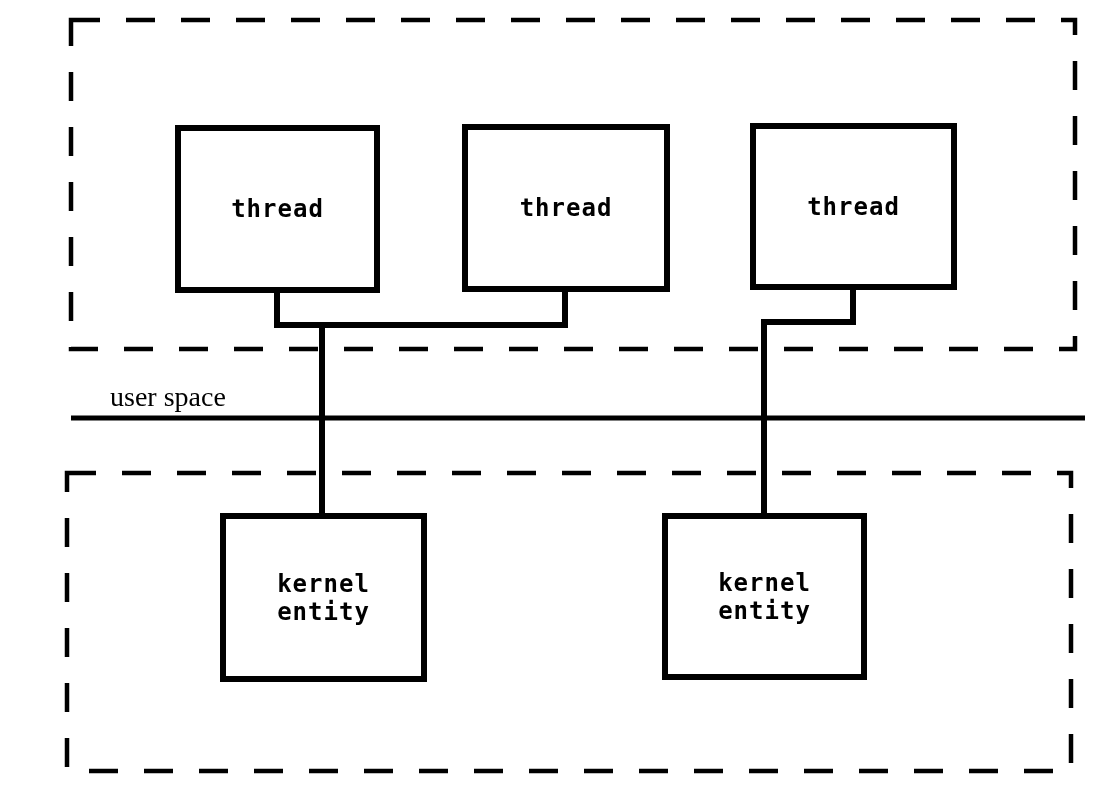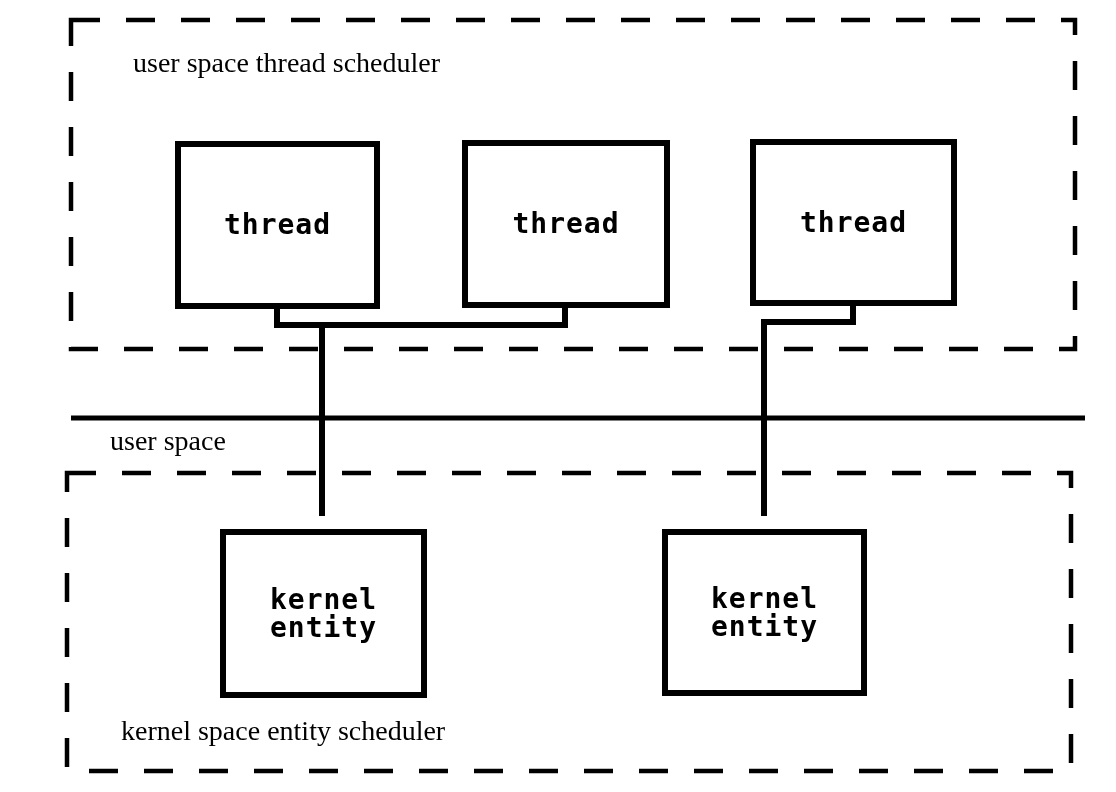--- a/index.html
+++ b/index.html
@@ -29,40 +29,39 @@
     box-sizing: border-box;
     border: 6px solid #000000;
     background: #ffffff;
     display: flex;
     align-items: center;
     justify-content: center;
     text-align: center;
     z-index: 2;
     font-family: "DejaVu Sans Mono", "Liberation Mono", monospace;
     font-weight: bold;
-    font-size: 28px;
+    font-size: 24px;
     letter-spacing: 1px;
     line-height: 28px;
-    margin-top: 16px;
   }
   .thread-box-1 { left: 175px; top: 125px; width: 205px; height: 168px; }
   .thread-box-2 { left: 462px; top: 124px; width: 208px; height: 168px; }
   .thread-box-3 { left: 750px; top: 123px; width: 207px; height: 167px; }
   .kentity-box-1 { left: 220px; top: 513px; width: 207px; height: 169px; }
   .kentity-box-2 { left: 662px; top: 513px; width: 205px; height: 167px; }
   .serif-label {
     position: absolute;
     z-index: 3;
     font-family: "Liberation Serif", serif;
     font-size: 28px;
     line-height: 30px;
     white-space: nowrap;
   }
   .lbl-user-scheduler { left: 133px; top: 48px; }
-  .lbl-user-space     { left: 110px; top: 382px; margin-top: 44px; }
+  .lbl-user-space     { left: 110px; top: 382px; }
   .lbl-kernel-space   { left: 110px; top: 430px; }
   .lbl-kernel-scheduler { left: 121px; top: 716px; }
   .two-line { display: block; }
 </style>
 </head>
 <body>
 
 <div class="canvas">
 
   <svg class="lines" viewBox="0 0 1116 792" xmlns="http://www.w3.org/2000/svg">
@@ -72,21 +71,20 @@
     <rect x="67" y="473" width="1004" height="298" fill="none" stroke="#000000" stroke-width="4.5" stroke-dasharray="29 26"></rect>
 
     <line x1="71" y1="418" x2="1085" y2="418" stroke="#000000" stroke-width="5"></line>
 
     <polyline points="277,289 277,325 565,325 565,289" fill="none" stroke="#000000" stroke-width="6"></polyline>
     <line x1="322" y1="322" x2="322" y2="516" stroke="#000000" stroke-width="6"></line>
 
     <polyline points="853,289 853,322 764,322 764,516" fill="none" stroke="#000000" stroke-width="6"></polyline>
   </svg>
 
-  <div class="serif-label lbl-user-scheduler">user space thread scheduler</div>
 
   <div class="node thread-box-1">
     <span>thread</span>
   </div>
 
   <div class="node thread-box-2">
     <span>thread</span>
   </div>
 
   <div class="node thread-box-3">
@@ -103,15 +101,14 @@
     </span>
   </div>
 
   <div class="node kentity-box-2">
     <span>
       <span class="two-line">kernel</span>
       <span class="two-line">entity</span>
     </span>
   </div>
 
-  <div class="serif-label lbl-kernel-scheduler">kernel space entity scheduler</div>
 
 </div>
 
 </body></html>

